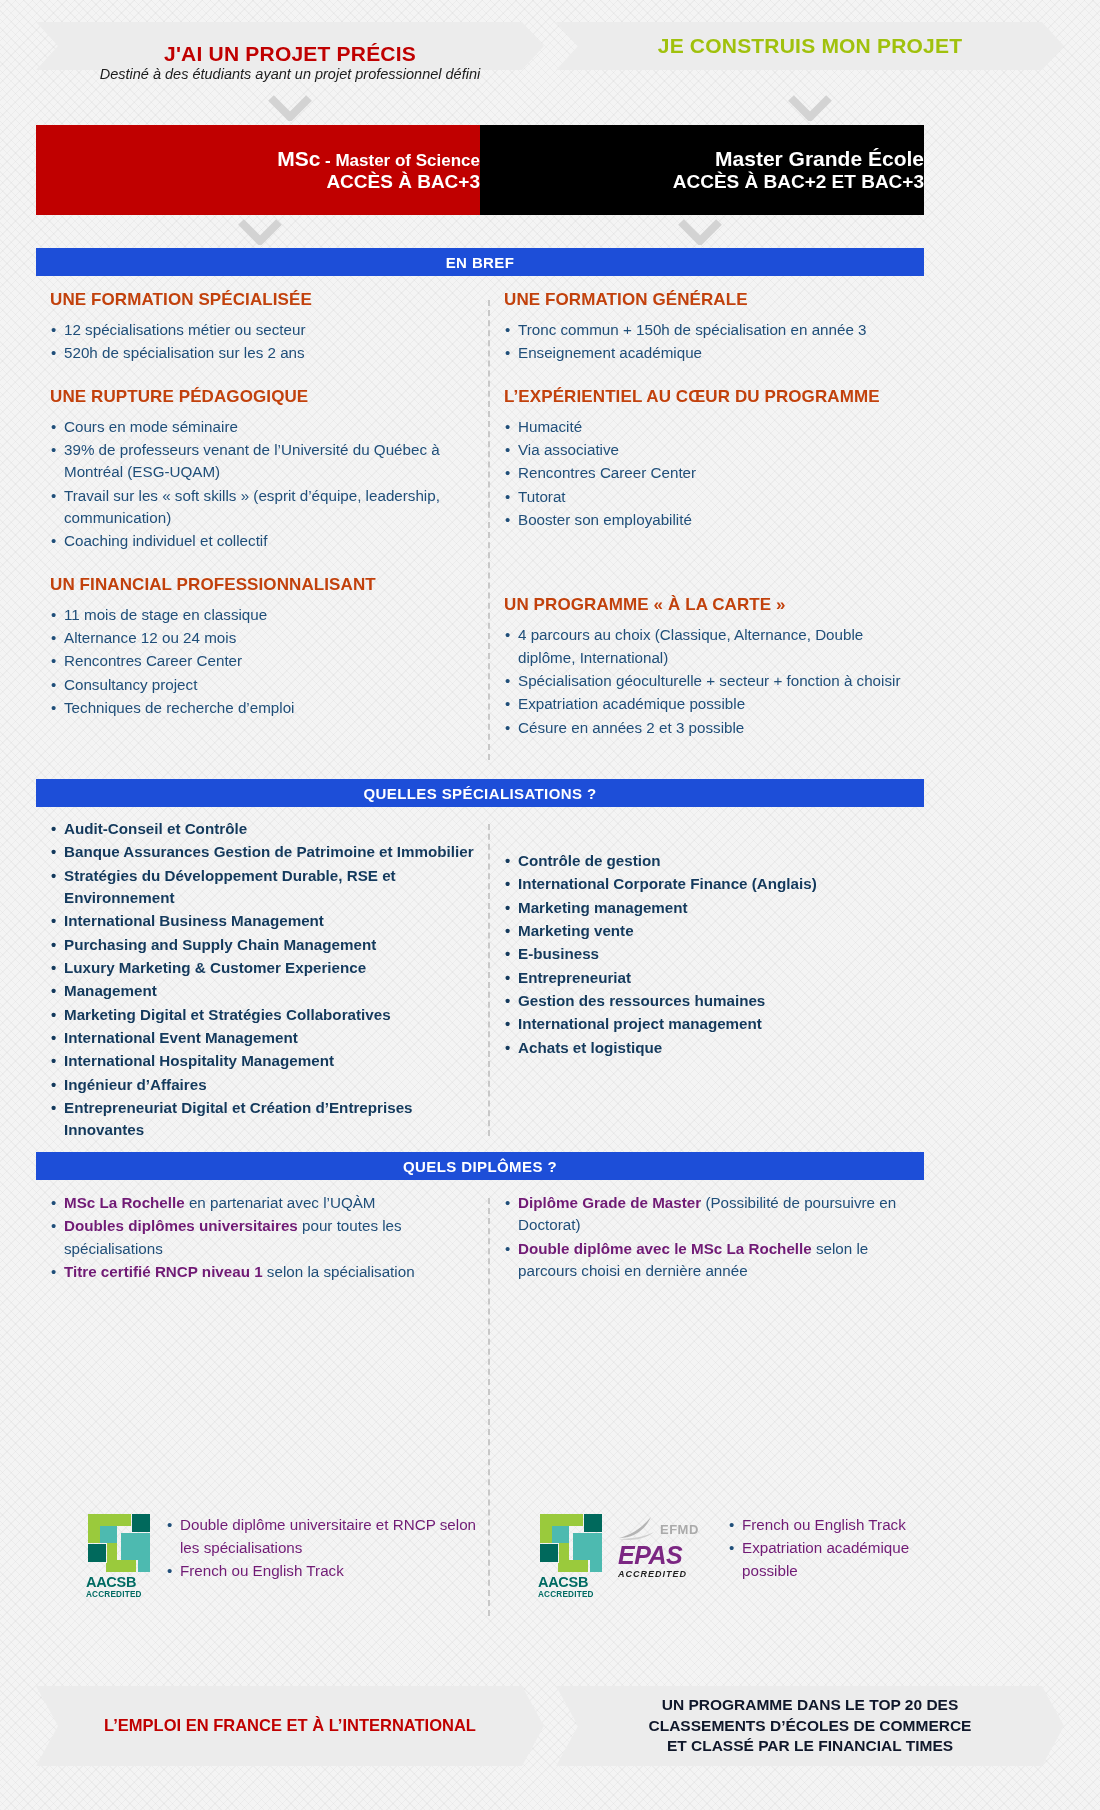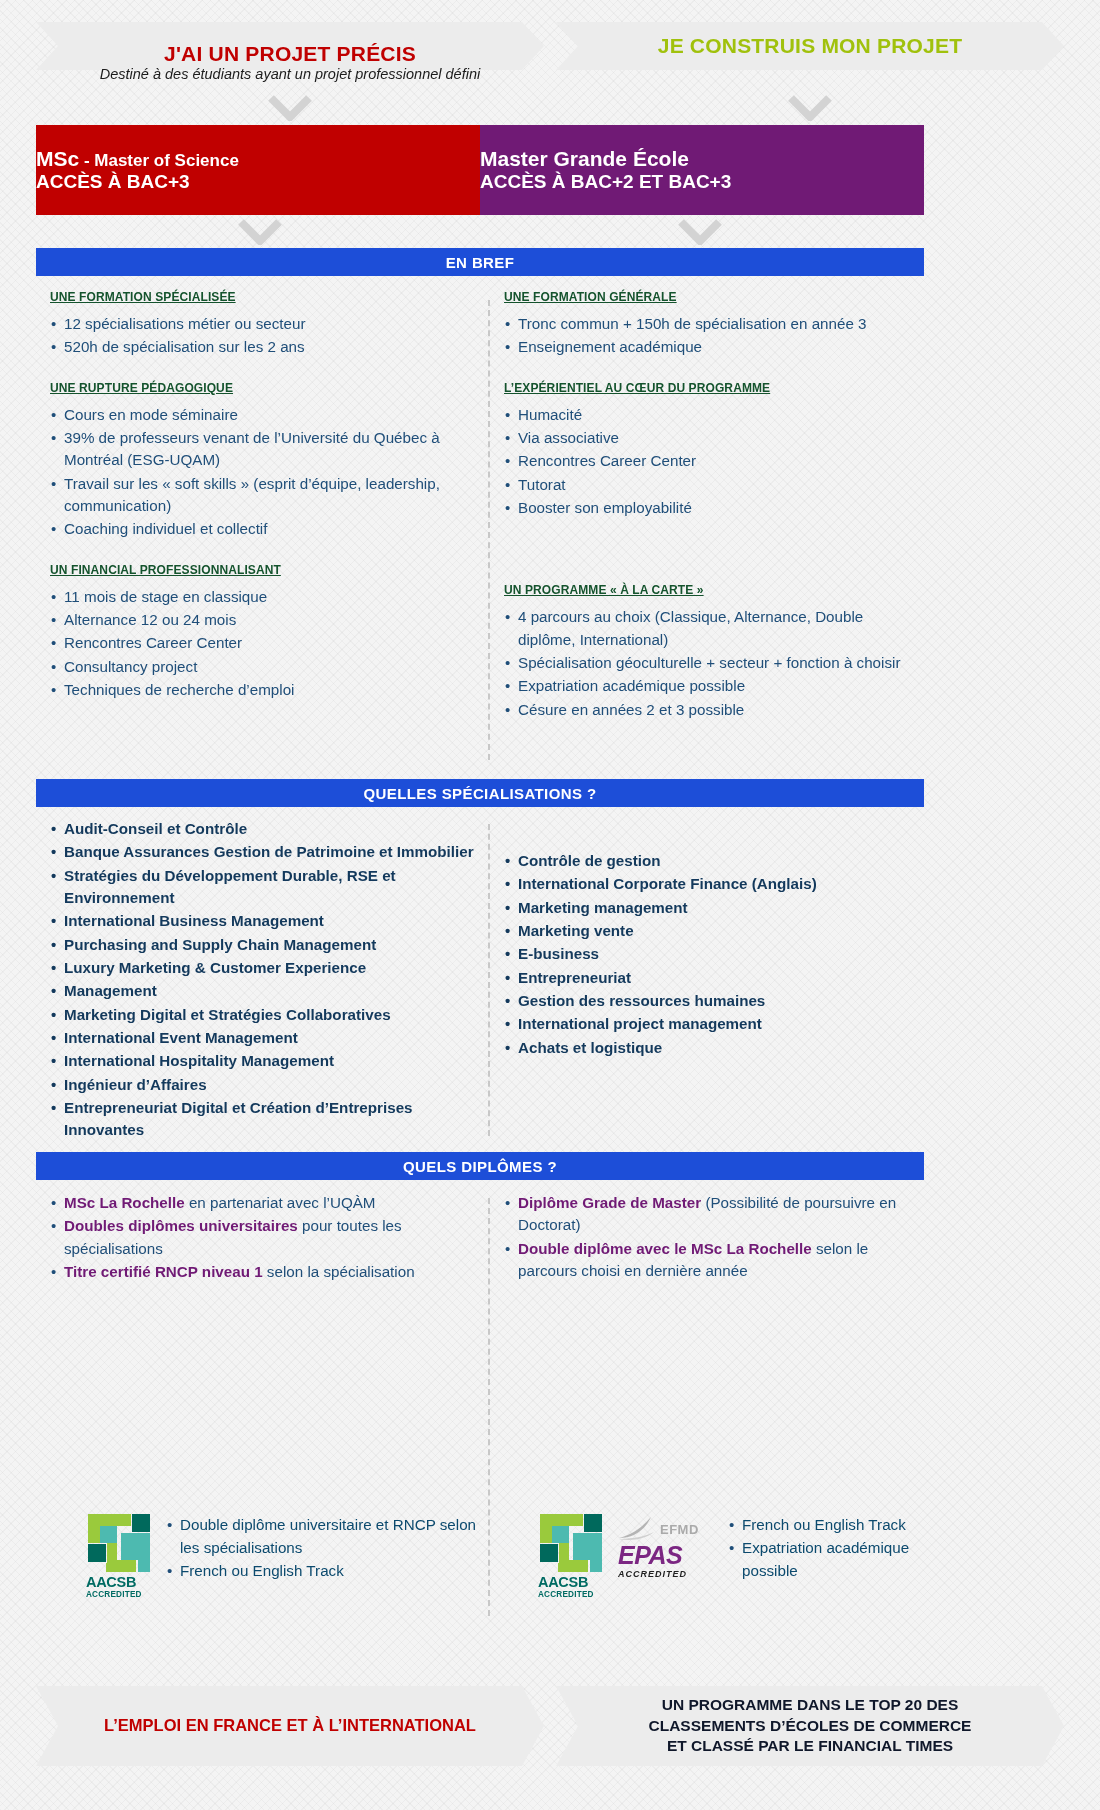--- a/index.html
+++ b/index.html
@@ -37,45 +37,45 @@
   }
   .subtitle.s-left  { left:36px;  width:508px; }
   .subtitle.s-right { left:556px; width:508px; }
 
   
   .chev { position:absolute; width:44px; height:26px; }
   .chev svg { display:block; }
 
   
   .prog { position:absolute; top:125px; height:90px; color:#fff;
-          display:flex; flex-direction:column; align-items:flex-start; justify-content:center; }
+          display:flex; flex-direction:column; align-items:flex-end; justify-content:center; }
   .prog.p-left  { left:36px;  width:444px; background:#c00000; }
-  .prog.p-right { left:480px; width:444px; background:#701a75; }
+  .prog.p-right { left:480px; width:444px; background:#000000; }
   .prog-line1 { font-size:21px; font-weight:bold; line-height:1.15; }
   .prog-line1 .small { font-size:17px; }
   .prog-line2 { font-size:19px; font-weight:bold; line-height:1.2; }
 
   
   .secbar {
     position:absolute; left:36px; width:888px; height:28px;
     background:#1d4ed8; color:#fff;
     display:flex; align-items:center; justify-content:center;
     font-size:15px; font-weight:bold; letter-spacing:.4px;
   }
 
   
   .colwrap { position:absolute; left:36px; width:888px; }
   .col { position:absolute; top:0; }
   .col-l { left:14px;  width:430px; }
   .col-r { left:468px; width:420px; }
   .divider { position:absolute; width:0; border-left:2px dashed #c8c8c8; left:452px; }
 
   h3.head {
-    margin:0 0 9px 0; font-size:12px; font-weight:bold;
-    color:#14532d; letter-spacing:.1px;text-decoration:underline;
+    margin:0 0 9px 0; font-size:17px; font-weight:bold;
+    color:#c2410c; letter-spacing:.1px;
   }
   ul.bl { margin:0 0 22px 0; padding:0; list-style:none; }
   ul.bl.tight { margin-bottom:0; }
   ul.bl li {
     position:relative; padding-left:14px; margin-bottom:1px;
     font-size:15.2px; line-height:1.47; color:#1f4e79;
   }
   ul.bl li::before {
     content:"\2022"; position:absolute; left:1px; top:0; color:#1f4e79; font-size:15px;
   }
@@ -89,21 +89,21 @@
   .aacsb-mark { width:66px; height:62px; display:block; }
   .aacsb-word { font-size:14.5px; font-weight:bold; color:#006b63; letter-spacing:-.3px; line-height:1; margin-top:1px; }
   .aacsb-sub  { font-size:8.2px; font-weight:bold; color:#006b63; letter-spacing:.2px; line-height:1; margin-top:1px; }
   .epas { width:96px; flex:0 0 96px; padding-top:4px; }
   .efmd-row { display:flex; align-items:center; gap:4px; }
   .efmd-word { font-size:13px; font-weight:bold; color:#aaaaaa; letter-spacing:.5px; }
   .epas-word { font-size:25px; font-weight:bold; font-style:italic; color:#7b2682; letter-spacing:-.5px; line-height:1; margin-top:1px; }
   .epas-sub  { font-size:9px; font-weight:bold; font-style:italic; color:#222; letter-spacing:1px; line-height:1; margin-top:2px; }
   .accred-list { padding-top:2px; }
   .accred-list ul { margin:0; padding:0; list-style:none; }
-  .accred-list li { position:relative; padding-left:14px; font-size:15.2px; line-height:1.5; color:#0c4a6e; }
+  .accred-list li { position:relative; padding-left:14px; font-size:15.2px; line-height:1.5; color:#701a75; }
   .accred-list li::before { content:"\2022"; position:absolute; left:1px; top:0; color:#1f4e79; }
 
   
   .foot { position:absolute; top:1686px; height:80px; background:#ececec;
           display:flex; align-items:center; justify-content:center; text-align:center; }
   .foot.f-left  { left:36px;  width:508px;
     clip-path: polygon(0 0, calc(100% - 22px) 0, 100% 50%, calc(100% - 22px) 100%, 0 100%, 22px 50%); }
   .foot.f-right { left:556px; width:508px;
     clip-path: polygon(0 0, calc(100% - 22px) 0, 100% 50%, calc(100% - 22px) 100%, 0 100%, 22px 50%); }
   .foot-text { font-weight:bold; font-size:16.5px; line-height:1.32; }

